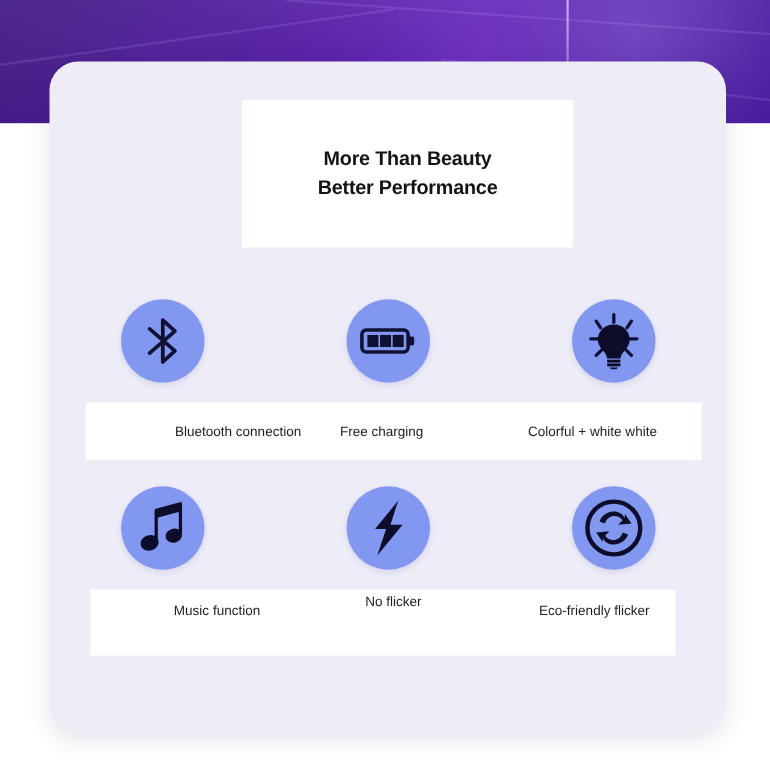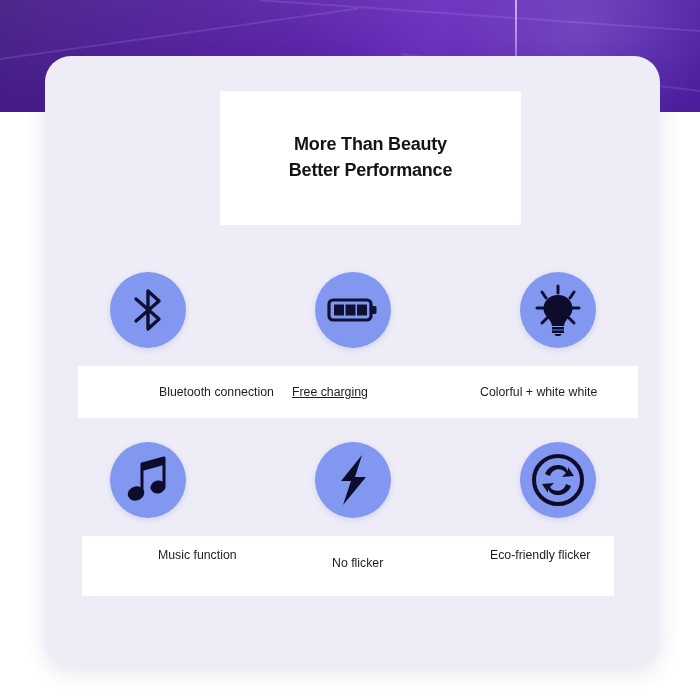--- a/index.html
+++ b/index.html
@@ -157,24 +157,24 @@
   .band-wide { left: 33px; width: 560px; }
   .band-narrow { left: 37px; width: 532px; height: 60px; }
 
   .label-cell {
     position: absolute;
     font-size: 12.3px;
     color: #1e1e1e;
     white-space: nowrap;
   }
   .band-wide .lc0 { left: 61px; margin-left: 20px; }
-  .band-wide .lc1 { left: 214px; text-decoration: underline; }
+  .band-wide .lc1 { left: 231px; }
   .band-wide .lc2 { left: 402px; }
   .band-narrow .lc0 { left: 76px; top: 12px; }
-  .band-narrow .lc1 { left: 250px; top: 20px; }
+  .band-narrow .lc1 { left: 250px; top: 4px; }
   .band-narrow .lc2 { left: 408px; top: 12px; }
 </style>
 </head>
 <body>
 
 <div class="stage">
 
   <div class="banner">
     <div class="banner-glow"></div>
     <div class="banner-sheen-a"></div>

